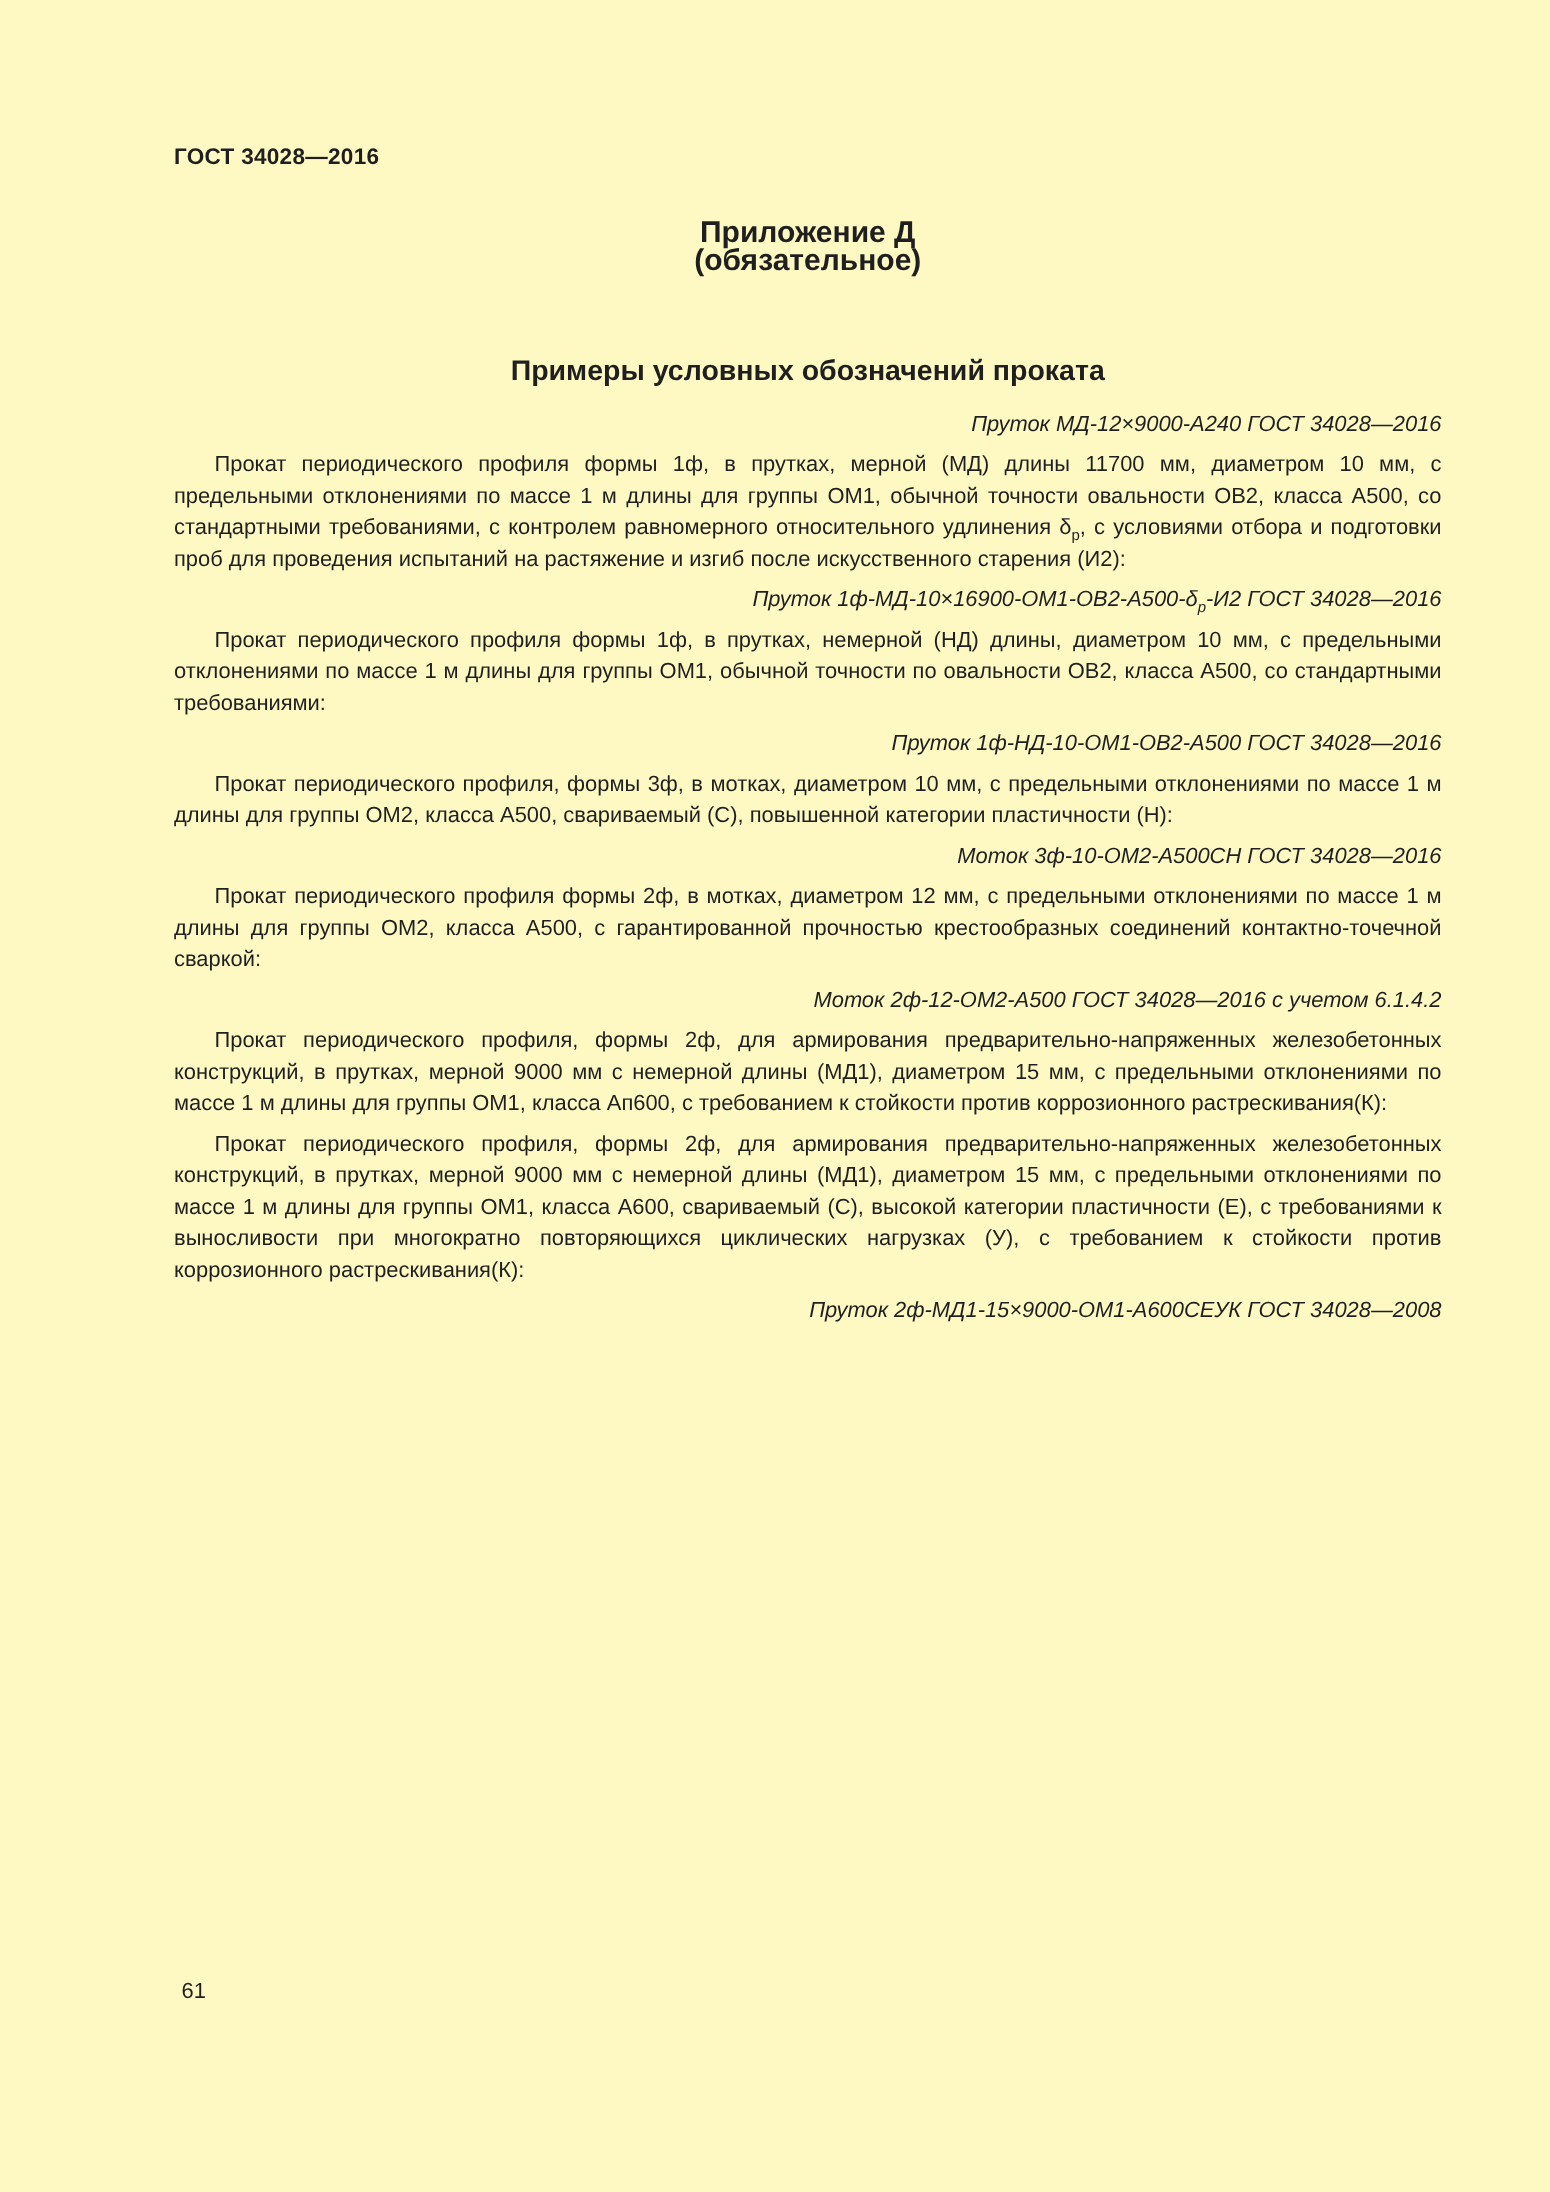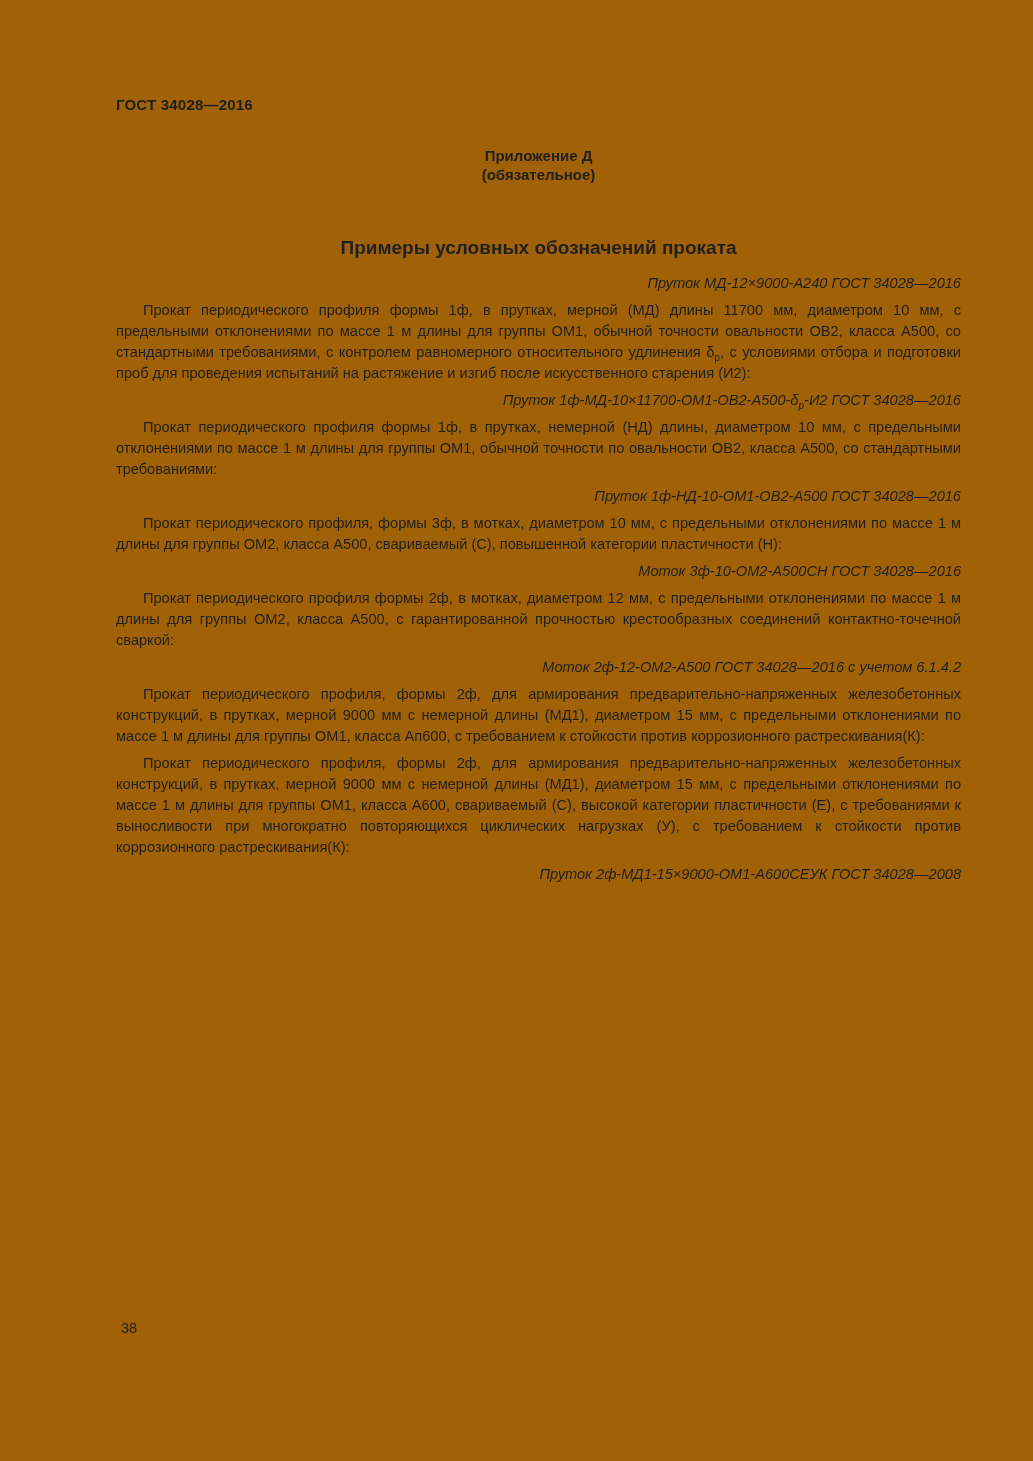--- a/index.html
+++ b/index.html
@@ -4,42 +4,42 @@
 <style>
   html, body {
     margin: 0;
     padding: 0;
     background: #e8e8e8;
   }
   .sheet {
     position: relative;
     width: 1033px;
     height: 1461px;
-    background: #a16207;
+    background: #fef9c3;
     font-family: "Liberation Sans", sans-serif;
     color: #1f1f1f;
     overflow: hidden;
   }
   .content {
     position: absolute;
     left: 116px;
     top: 0;
     width: 845px;
   }
   .doc-code {
     margin-top: 96px;
     font-size: 15px;
     font-weight: 700;
     letter-spacing: 0.2px;
   }
   .appendix {
     margin-top: 33px;
     text-align: center;
     font-weight: 700;
-    font-size: 15px;
+    font-size: 20px;
     line-height: 19px;
   }
   .section-title {
     margin: 55px 0 16px 0;
     text-align: center;
     font-weight: 700;
     font-size: 19px;
     line-height: 18px;
   }
   .para {
@@ -79,32 +79,32 @@
     <div class="appendix">
       <div>Приложение Д</div>
       <div>(обязательное)</div>
     </div>
 
     <div class="section-title">Примеры условных обозначений проката</div>
 
     <p class="formula">Пруток МД-12×9000-А240 ГОСТ 34028—2016</p>
 
     <p class="para"><span>Прокат периодического профиля формы 1ф, в прутках, мерной (МД) длины 11700 мм, диаметром 10 мм, с предельными отклонениями по массе 1 м длины для группы ОМ1, обычной точности овальности ОВ2, класса А500, со стандартными требованиями, с контролем равномерного относительного удлинения δ</span><sub class="idx">р</sub><span>, с условиями отбора и подготовки проб для проведения испытаний на растяжение и изгиб после искусственного старения (И2):</span></p>
-    <p class="formula"><span>Пруток 1ф-МД-10×11700-ОМ1-ОВ2-А500-δ</span><sub class="idx">р</sub><span>-И2 ГОСТ 34028—2016</span></p>
+    <p class="formula"><span>Пруток 1ф-МД-10×16900-ОМ1-ОВ2-А500-δ</span><sub class="idx">р</sub><span>-И2 ГОСТ 34028—2016</span></p>
 
     <p class="para">Прокат периодического профиля формы 1ф, в прутках, немерной (НД) длины, диаметром 10 мм, с предельными отклонениями по массе 1 м длины для группы ОМ1, обычной точности по овальности ОВ2, класса А500, со стандартными требованиями:</p>
     <p class="formula">Пруток 1ф-НД-10-ОМ1-ОВ2-А500 ГОСТ 34028—2016</p>
 
     <p class="para">Прокат периодического профиля, формы 3ф, в мотках, диаметром 10 мм, с предельными отклонениями по массе 1 м длины для группы ОМ2, класса А500, свариваемый (С), повышенной категории пластичности (Н):</p>
     <p class="formula">Моток 3ф-10-ОМ2-А500СН ГОСТ 34028—2016</p>
 
     <p class="para">Прокат периодического профиля формы 2ф, в мотках, диаметром 12 мм, с предельными отклонениями по массе 1 м длины для группы ОМ2, класса А500, с гарантированной прочностью крестообразных соединений контактно-точечной сваркой:</p>
     <p class="formula">Моток 2ф-12-ОМ2-А500 ГОСТ 34028—2016 с учетом 6.1.4.2</p>
 
     <p class="para">Прокат периодического профиля, формы 2ф, для армирования предварительно-напряженных железобетонных конструкций, в прутках, мерной 9000 мм с немерной длины (МД1), диаметром 15 мм, с предельными отклонениями по массе 1 м длины для группы ОМ1, класса Ап600, с требованием к стойкости против коррозионного растрескивания(К):</p>
 
     <p class="para">Прокат периодического профиля, формы 2ф, для армирования предварительно-напряженных железобетонных конструкций, в прутках, мерной 9000 мм с немерной длины (МД1), диаметром 15 мм, с предельными отклонениями по массе 1 м длины для группы ОМ1, класса А600, свариваемый (С), высокой категории пластичности (Е), с требованиями к выносливости при многократно повторяющихся циклических нагрузках (У), с требованием к стойкости против коррозионного растрескивания(К):</p>
     <p class="formula">Пруток 2ф-МД1-15×9000-ОМ1-А600СЕУК ГОСТ 34028—2008</p>
 
   </div>
 
-  <div class="page-number">38</div>
+  <div class="page-number">61</div>
 </div>
 
 </body></html>

